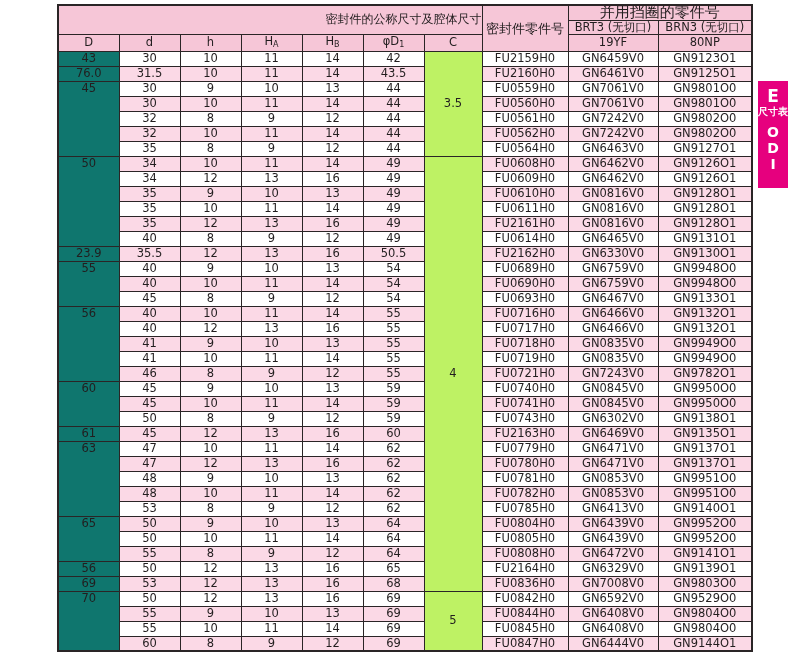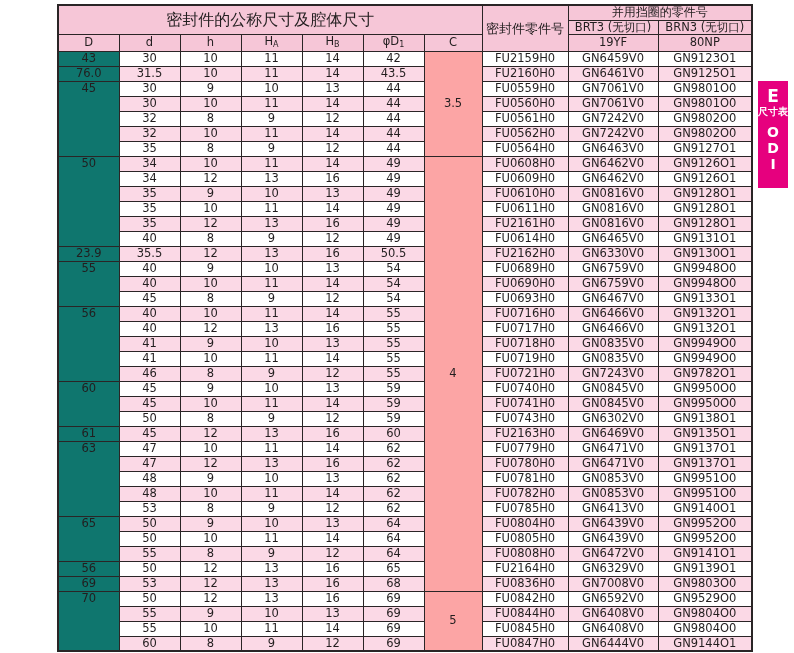--- a/index.html
+++ b/index.html
@@ -26,21 +26,21 @@
     font-size:11.5px;line-height:13px;font-weight:normal;
     white-space:nowrap;overflow:hidden;
   }
   .catalog thead th{background:var(--pink-header);}
   .catalog thead tr.h1{height:15px;}
   .catalog thead tr.h2{height:14px;}
   .catalog thead tr.h3{height:15px;}
   .catalog tbody tr{height:15px;}
   .catalog td.pink{background:var(--pink-stripe);}
   .catalog td.dcol{background:#0f766e;vertical-align:top;}
-  .catalog td.ccol{background:#fca5a5;vertical-align:middle;}
+  .catalog td.ccol{background:#bef264;vertical-align:middle;}
   .subsc{font-size:8px;vertical-align:-2px;}
   .sidetab{
     position:absolute;left:758px;top:81px;width:30px;height:107px;
     background:var(--magenta);color:#ffffff;
     display:flex;flex-direction:column;align-items:center;
     text-align:center;
   }
   .sidetab .big{font-size:17px;font-weight:bold;line-height:1;margin-top:7px;}
   .sidetab .small{font-size:10px;font-weight:bold;line-height:1;margin-top:2px;margin-bottom:7px;letter-spacing:0;}
   .sidetab .code{font-size:14px;font-weight:bold;line-height:16px;}
@@ -56,23 +56,23 @@
     <col style="width:61px">
       <col style="width:61px">
       <col style="width:61px">
     <col style="width:58px">
       <col style="width:86px">
       <col style="width:90px">
       <col style="width:94px">
   </colgroup>
   <thead>
     <tr class="h1">
-      <th colspan="7" rowspan="2" style="font-size:16px;">密封件的公称尺寸及腔体尺寸</th>
+      <th colspan="7" rowspan="2" style="font-size:12px;text-align:right;">密封件的公称尺寸及腔体尺寸</th>
       <th rowspan="3" style="font-size:13px;">密封件零件号</th>
-      <th colspan="2" style="font-size:12px;">并用挡圈的零件号</th>
+      <th colspan="2" style="font-size:15px;">并用挡圈的零件号</th>
     </tr>
     <tr class="h2">
       <th>BRT3 (无切口)</th>
       <th>BRN3 (无切口)</th>
     </tr>
     <tr class="h3">
       <th>D</th>
       <th>d</th>
       <th>h</th>
       <th>H<span class="subsc">A</span></th>

